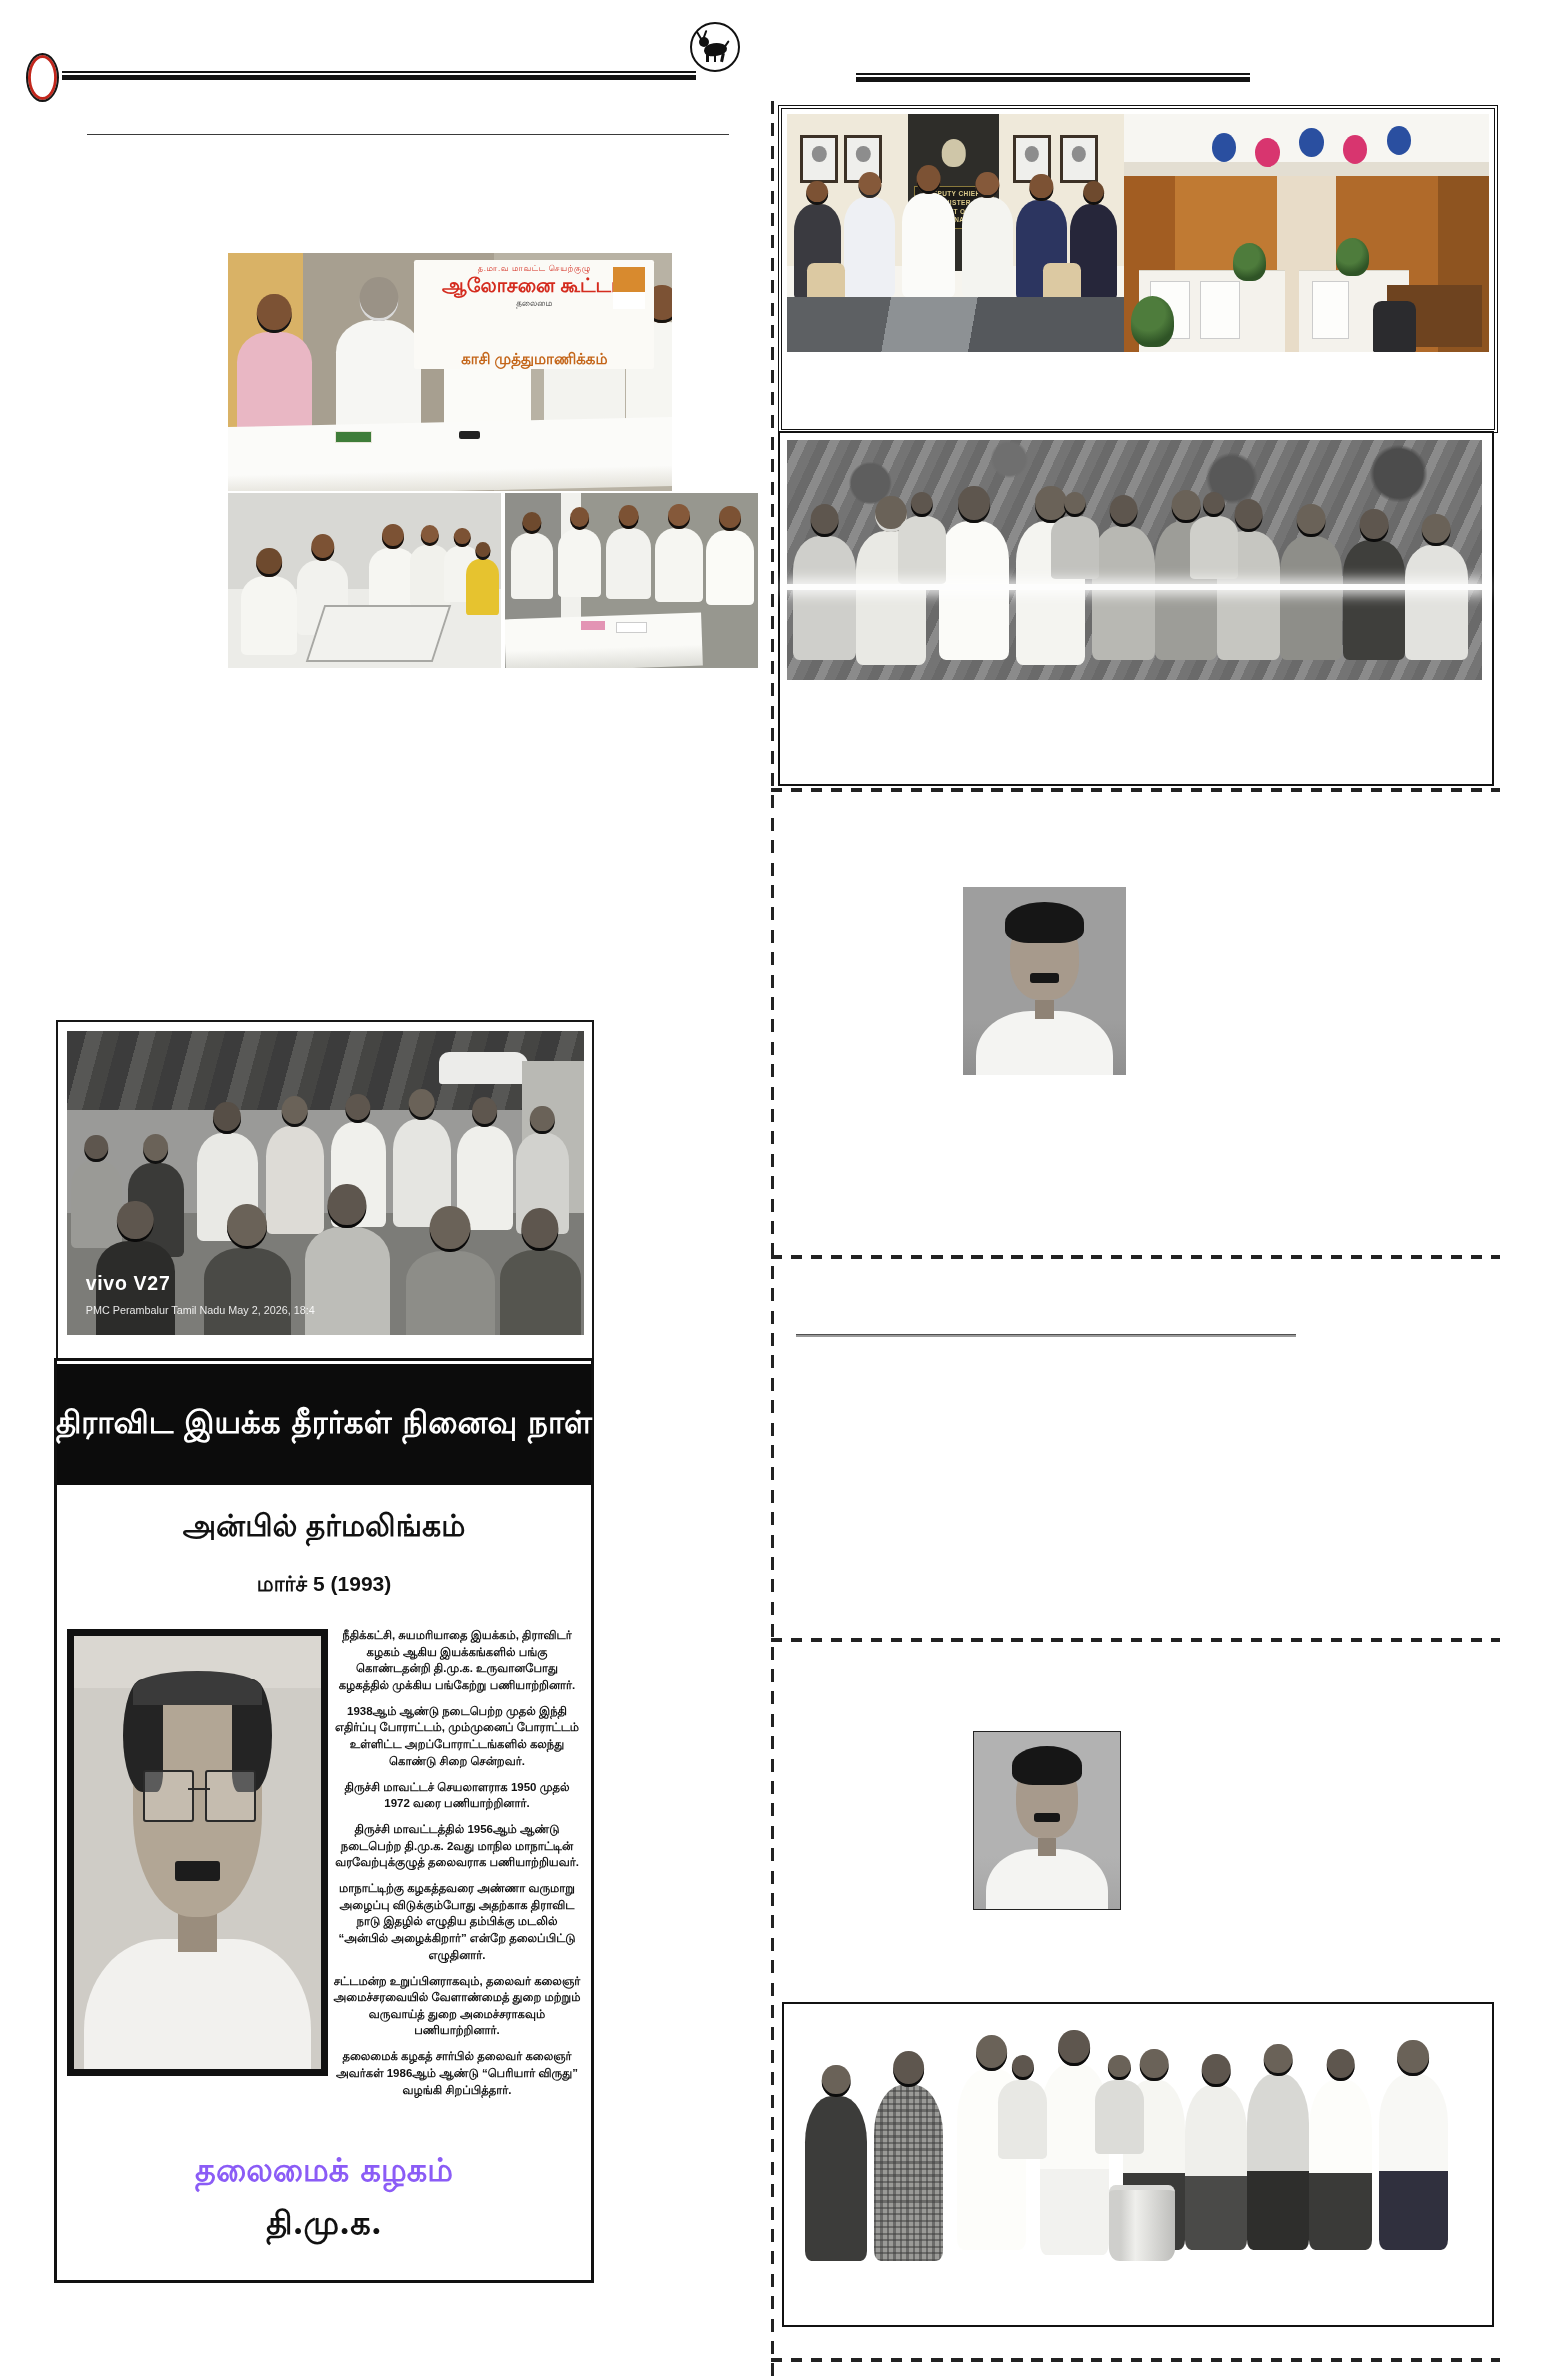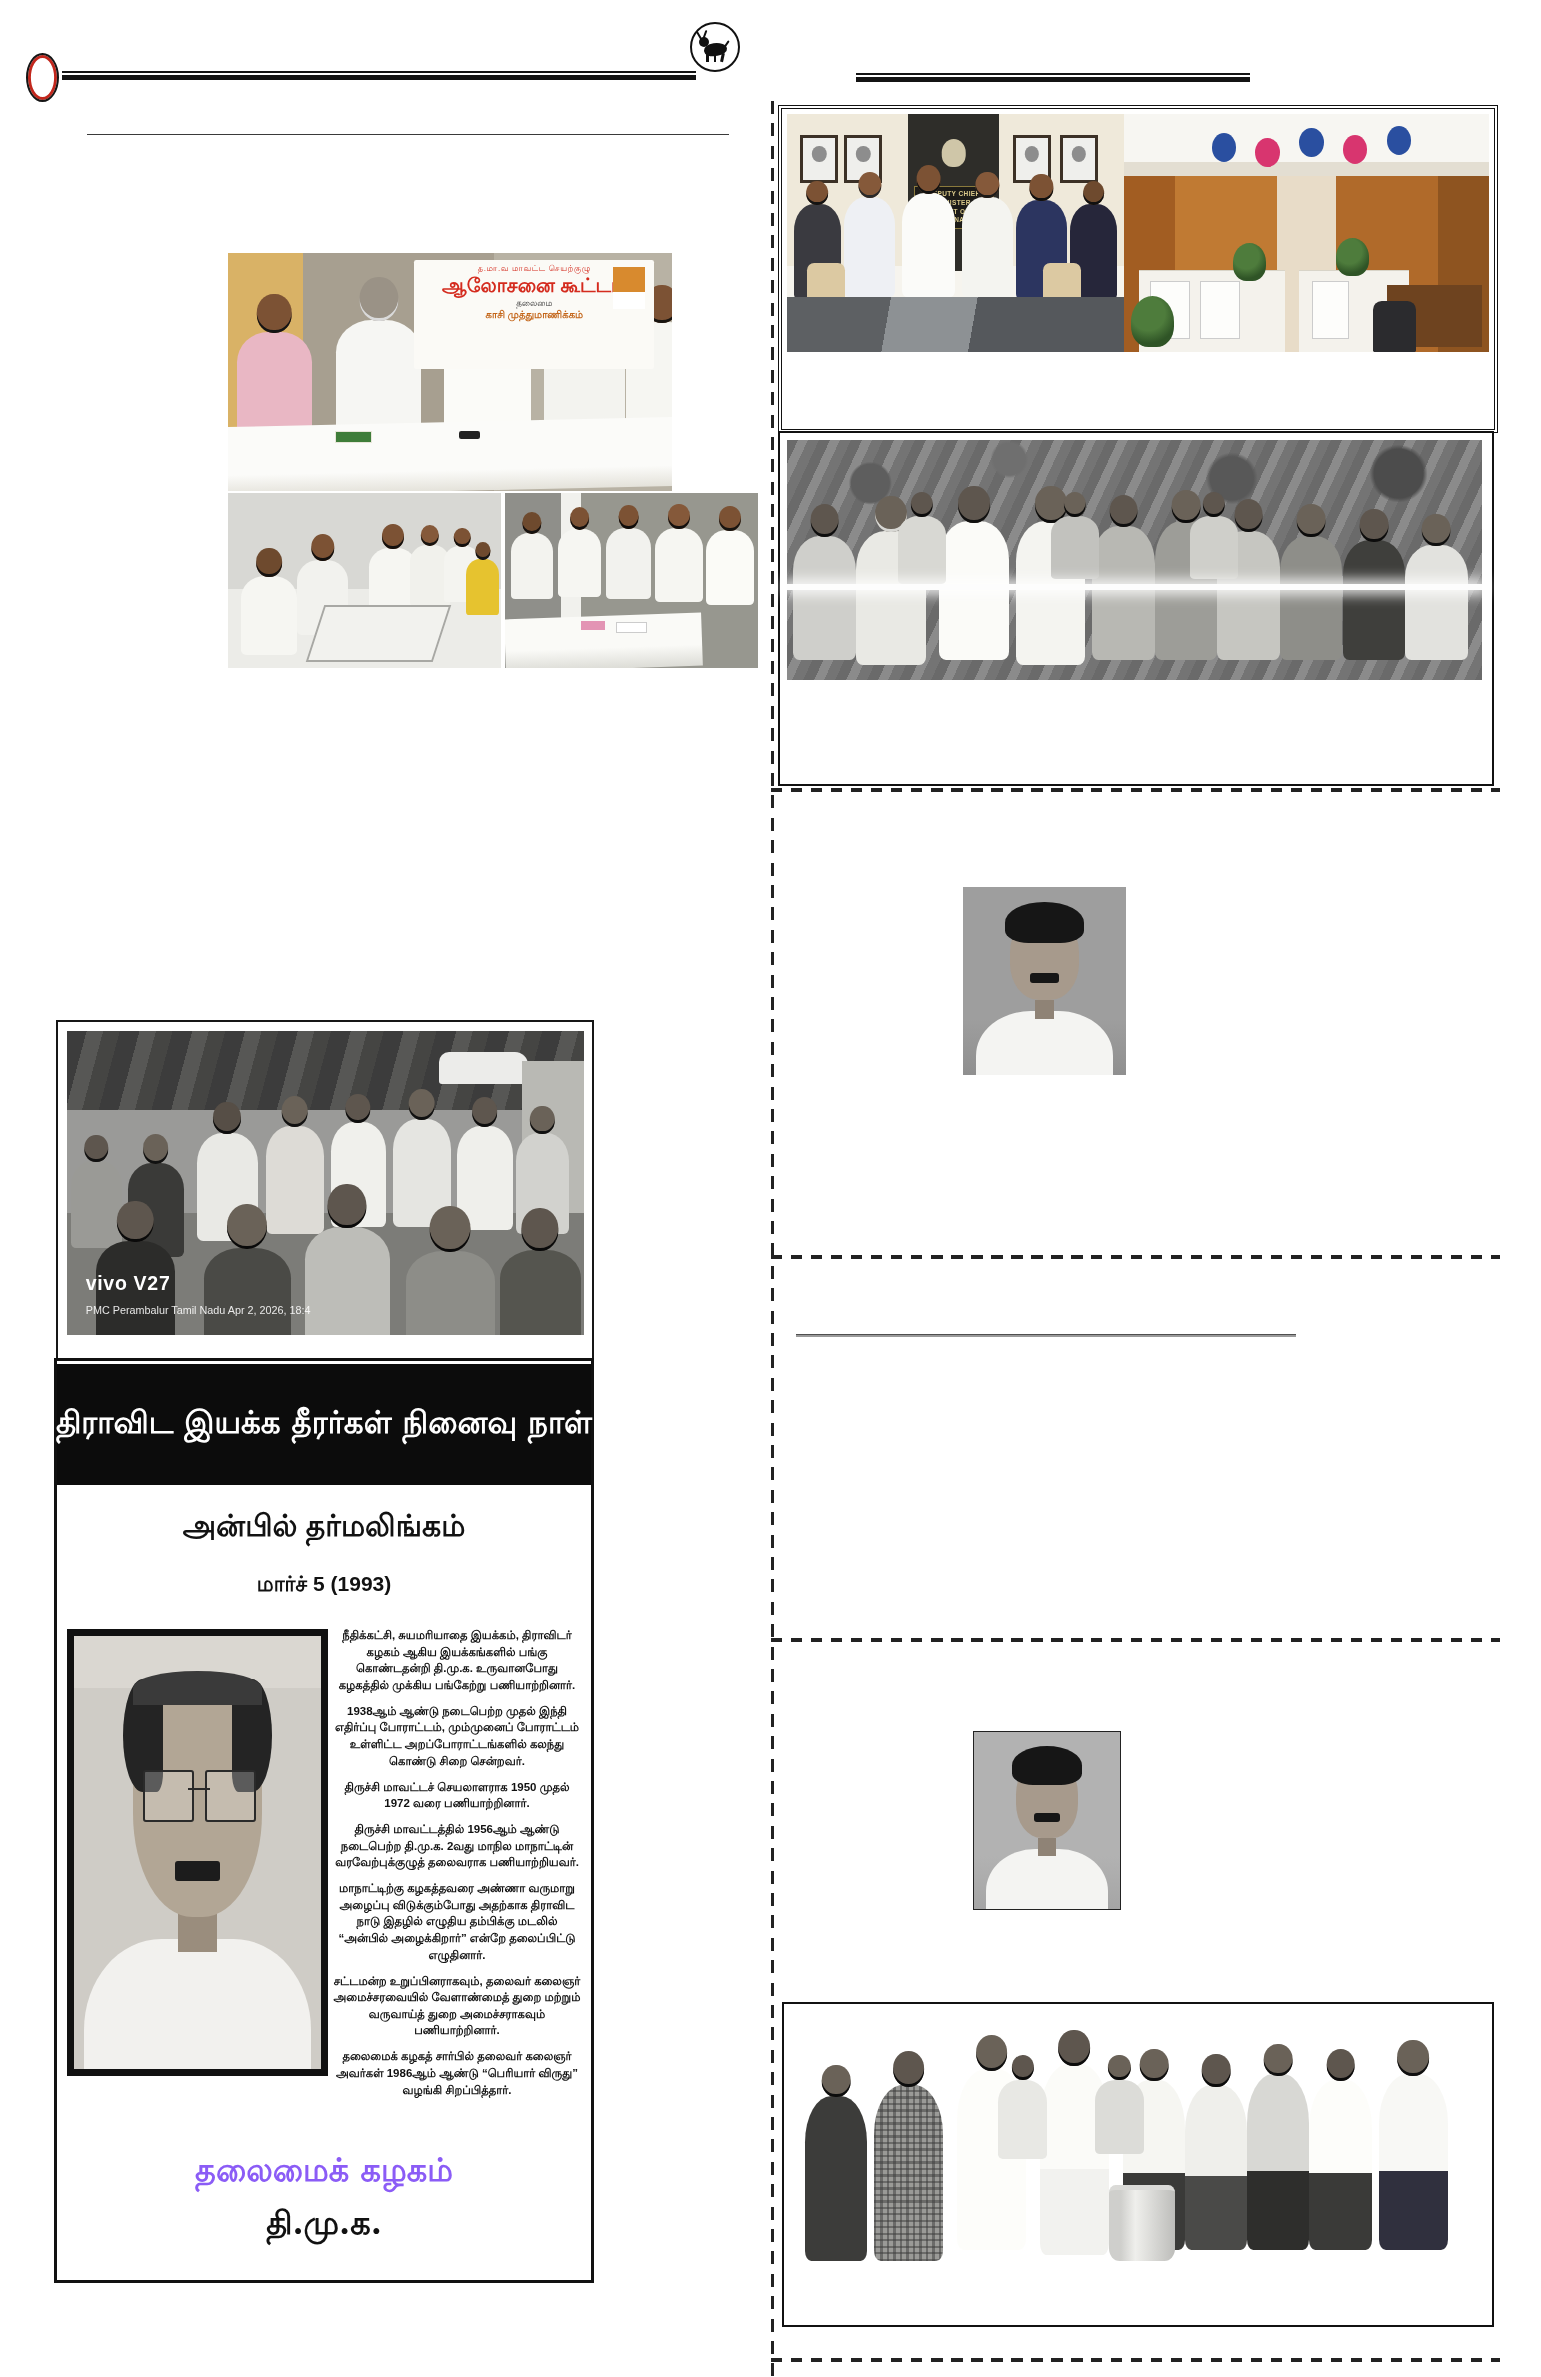--- a/index.html
+++ b/index.html
@@ -77,21 +77,21 @@
   .headshot .face{left:29%;top:14%;width:42%;height:46%;background:#a79a8c;border-radius:46% 46% 42% 42%;}
   .headshot .hair{left:26%;top:8%;width:48%;height:22%;background:#161616;border-radius:50% 50% 30% 30%;}
   .headshot .mus{left:41%;top:46%;width:18%;height:5%;background:#161616;border-radius:2.9px;}
   .thin2{left:796px;top:1334px;width:500px;height:2.9px;background:linear-gradient(180deg,#4f4f4f 0 1.4px,#9a9a9a 1.4px 2.9px);}
   
   .sc-meet{left:228px;top:253px;width:444px;height:238px;background:linear-gradient(90deg,#d9b266 0 17%,#a79f90 17% 60%,#b8b2a4 60% 100%);}
   .sc-meet .banner{position:absolute;left:42%;top:3%;width:54%;height:44%;background:#fbfaf6;border-radius:2.2px;text-align:center;padding-top:4.3px;}
   .sc-meet .banner .l0{font-size:8px;letter-spacing:0.7px;}
   .sc-meet .banner .l1{font-size:19.5px;font-weight:bold;line-height:1.2;}
   .sc-meet .banner .l2{font-size:8.7px;color:#333;}
-  .sc-meet .banner .l3{font-size:10px;font-weight:bold;}
+  .sc-meet .banner .l3{font-size:15px;font-weight:bold;margin-top:41px;}
   .sc-meet .banner .bpic{position:absolute;right:4%;top:6%;width:32px;height:42px;background:linear-gradient(180deg,#d88a2e 0 60%,#fff 60%);}
   .sc-meet .table{position:absolute;left:-2%;bottom:0;width:104%;height:29%;background:linear-gradient(180deg,#fbfbf9 0 70%,#e4e2da 100%);transform:rotate(-1.3deg);}
   .sc-meet .book{position:absolute;left:24%;bottom:20%;width:35px;height:10px;background:#3f7d3a;border:1.4px solid #e8e6da;}
   .sc-meet .phone{position:absolute;left:52%;bottom:22%;width:21.6px;height:7.2px;background:#222;border-radius:2.2px;}
   .sc-bl{left:228px;top:493px;width:273px;height:175px;background:linear-gradient(180deg,#d8d8d4 0 55%,#ecece8 55% 100%);}
   .sc-br{left:505px;top:493px;width:253px;height:175px;background:linear-gradient(90deg,#8f8f8a 0 22%,#f1f1ed 22% 30%,#97978f 30% 100%);}
   .steel{position:absolute;background:#f2f2ee;border:2.2px solid #a8a8a4;transform:skewX(-18deg);}
   .sc-br .wtable{position:absolute;left:0;bottom:0;width:78%;height:30%;background:linear-gradient(180deg,#fafaf7 0 60%,#dcdcd6 100%);transform:rotate(-2deg);}
   .sc-br .pink{position:absolute;left:30%;bottom:22%;width:24.5px;height:8.7px;background:#e394b4;}
   .sc-br .paper{position:absolute;left:44%;bottom:20%;width:29px;height:8.7px;background:#fff;border:0.7px solid #ccc;}
@@ -197,21 +197,21 @@
       <div class="fig" style="left:264px;bottom:108px;width:55px;height:105px;--shirt:#f0f0ec;--skin:#5e564e;--hair:#0e0e0e;"></div>
       <div class="fig" style="left:326px;bottom:108px;width:58px;height:108px;--shirt:#e5e5e1;--skin:#6a6258;--hair:#111;"></div>
       <div class="fig" style="left:390px;bottom:105px;width:56px;height:104px;--shirt:#efefeb;--skin:#5e564e;--hair:#0e0e0e;"></div>
       <div class="fig" style="left:449px;bottom:101px;width:53px;height:101px;--shirt:#d2d2ce;--skin:#6a6258;--hair:#111;"></div>
       <div class="fig" style="left:29px;bottom:-14.4px;width:79px;height:108px;--shirt:#2c2c2a;--skin:#5e564e;--hair:#0a0a0a;"></div>
       <div class="fig" style="left:137px;bottom:-21.6px;width:87px;height:108px;--shirt:#4a4a46;--skin:#6a6258;--hair:#0a0a0a;"></div>
       <div class="fig" style="left:238px;bottom:-7.2px;width:85px;height:115px;--shirt:#bdbdb8;--skin:#5e564e;--hair:#0a0a0a;"></div>
       <div class="fig" style="left:339px;bottom:-24.5px;width:89px;height:108px;--shirt:#8d8d88;--skin:#6a6258;--hair:#0a0a0a;"></div>
       <div class="fig" style="left:433px;bottom:-16px;width:81px;height:101px;--shirt:#55554f;--skin:#5e564e;--hair:#0a0a0a;"></div>
       <div class="wm1">vivo V27</div>
-      <div class="wm2">PMC  Perambalur Tamil Nadu   Apr 2, 2026, 18:4</div>
+      <div class="wm2">PMC  Perambalur Tamil Nadu   May 2, 2026, 18:4</div>
     </div>
   </div>
 
   <div class="abs membox">
     <div class="memband">திராவிட இயக்க தீரர்கள் நினைவு நாள்</div>
     <div class="memname">அன்பில் தர்மலிங்கம்</div>
     <div class="memdate">மார்ச்  5 (1993)</div>
     <div class="memportrait headshot">
       <i class="shirt"></i>
         <i class="neck"></i>

